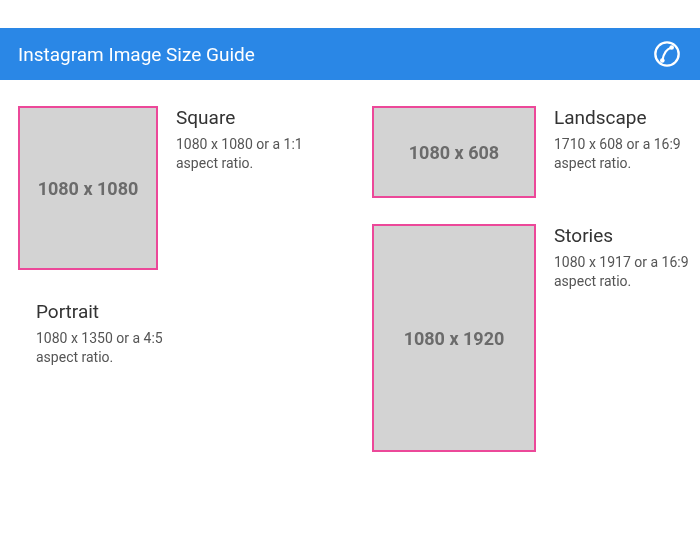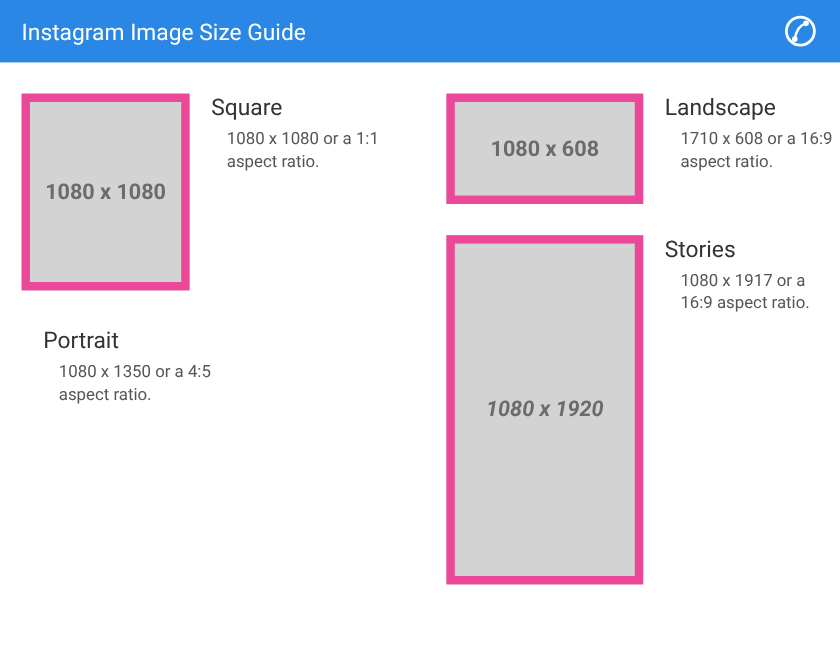--- a/index.html
+++ b/index.html
@@ -15,20 +15,21 @@
       position: relative;
     }
     .header {
       height: 52px;
       background: #2a87e6;
       color: #ffffff;
       display: flex;
       align-items: center;
       justify-content: space-between;
       padding: 0 18px;
+      margin-top: 28px;
     }
     .header-title {
       font-size: 19px;
       font-weight: 400;
     }
     .header-icon {
       width: 30px;
       height: 30px;
       display: flex;
       align-items: center;
@@ -38,21 +39,21 @@
       position: relative;
       width: 100%;
     }
     .spec {
       position: absolute;
       display: flex;
       align-items: flex-start;
     }
     .spec-box {
       background: #d3d3d3;
-      border: 7px solid #ec4899;
+      border: 2px solid #ec4899;
       display: flex;
       align-items: center;
       justify-content: center;
       color: #6b6b6b;
       font-weight: 700;
       font-size: 18px;
       flex-shrink: 0;
     }
     .spec-text {
       margin-left: 18px;
@@ -62,38 +63,37 @@
       font-size: 19px;
       font-weight: 400;
       color: #333333;
       margin-bottom: 6px;
     }
     .spec-desc {
       font-size: 14px;
       line-height: 1.35;
       color: #555555;
       max-width: 140px;
-      margin-left: 13px;
     }
 
     
     .spec-square { top: 26px; left: 18px; }
     .spec-square .spec-box { width: 140px; height: 164px; }
 
     
     .spec-portrait { top: 220px; left: 18px; }
     .spec-portrait .spec-box { width: 164px; height: 205px; }
 
     
     .spec-landscape { top: 26px; left: 372px; }
     .spec-landscape .spec-box { width: 164px; height: 92px; }
 
     
     .spec-stories { top: 144px; left: 372px; }
-    .spec-stories .spec-box { width: 164px; height: 291px; font-style: italic; }
+    .spec-stories .spec-box { width: 164px; height: 228px; }
   </style>
 </head>
 <body>
 
 <div class="header">
   <div class="header-title">Instagram Image Size Guide</div>
   <div class="header-icon">
     <svg viewBox="0 0 30 30" width="28" height="28">
       <circle cx="15" cy="15" r="12.5" fill="none" stroke="#ffffff" stroke-width="2.5"></circle>
       <circle cx="20" cy="8" r="2.5" fill="#ffffff"></circle>

